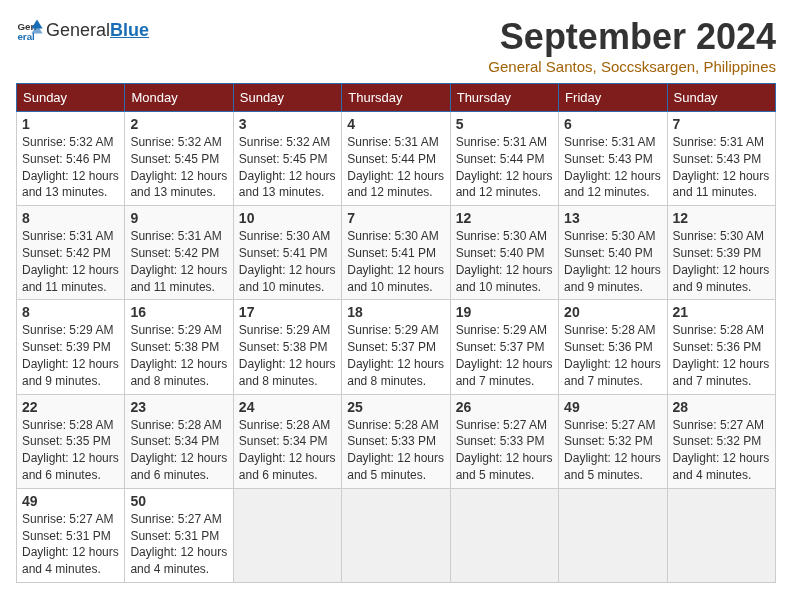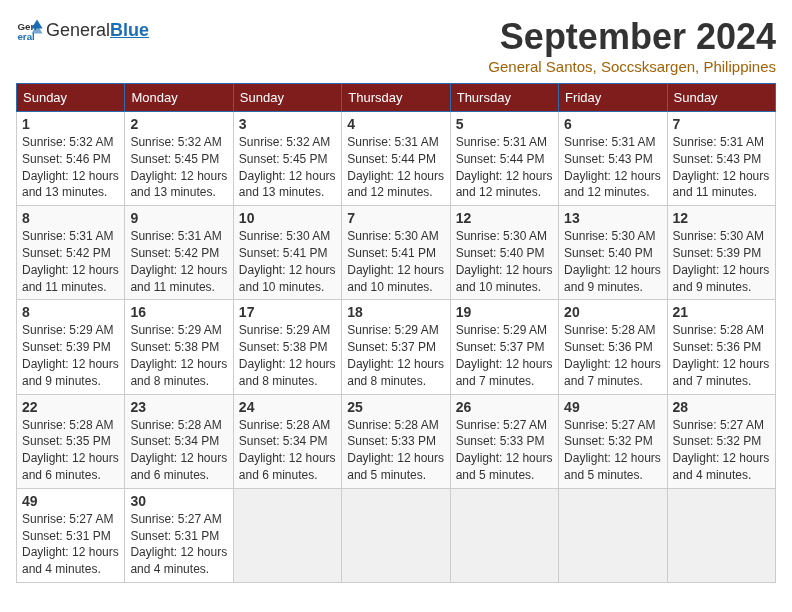--- a/index.html
+++ b/index.html
@@ -324,21 +324,21 @@
       </tr>
       <tr class="week-row">
         <td>
           <span class="day-number">49</span>
           <div class="day-info" style="white-space: pre-line;">Sunrise: 5:27 AM
 Sunset: 5:31 PM
 Daylight: 12 hours
 and 4 minutes.</div>
         </td>
         <td>
-          <span class="day-number">30</span>
+          <span class="day-number">50</span>
           <div class="day-info" style="white-space: pre-line;">Sunrise: 5:27 AM
 Sunset: 5:31 PM
 Daylight: 12 hours
 and 4 minutes.</div>
         </td>
         <td class="empty-cell"></td>
         <td class="empty-cell"></td>
         <td class="empty-cell"></td>
         <td class="empty-cell"></td>
         <td class="empty-cell"></td>

